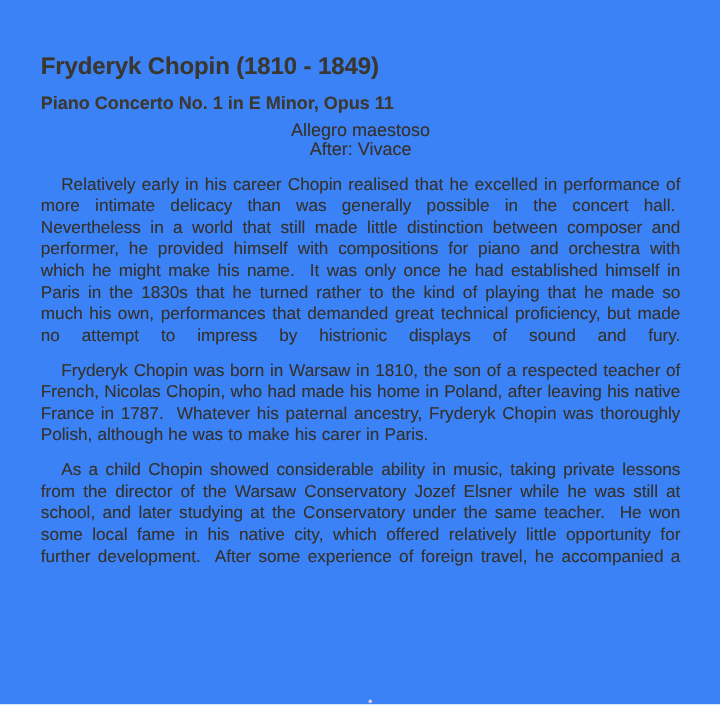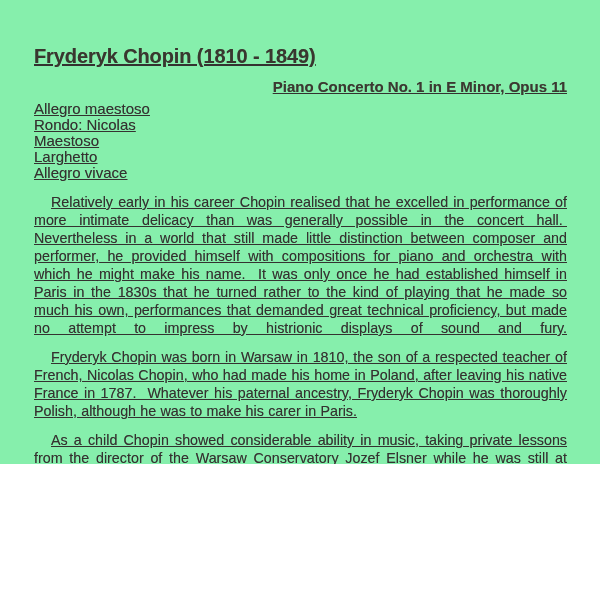--- a/index.html
+++ b/index.html
@@ -1,49 +1,48 @@
 <!DOCTYPE html>
 <html><head>
 <meta charset="utf-8">
 <style>
   html, body { margin: 0; padding: 0; }
   .page {
     position: relative;
     width: 600px;
-    height: 464px;
+    height: 587px;
     box-sizing: border-box;
-    background: #86efac;
+    background: #3b82f6;
     font-family: "Liberation Sans", sans-serif;
     color: #343230;
     padding: 44px 33px 0 34px;
     overflow: hidden;
     text-shadow: 0 0 0.5px rgba(72, 70, 66, 0.55);
-    text-decoration: underline;
   }
   .title {
     font-size: 20px;
     line-height: 24px;
     font-weight: 700;
     letter-spacing: -0.1px;
     color: #39372f;
     margin: 0 0 10px 0;
   }
   .work-heading {
     font-size: 15px;
     line-height: 17px;
     font-weight: 700;
     color: #3b3931;
     margin: 0 0 6px 0;
-    text-align: right;
   }
   .work-heading.second { margin-top: 10px; }
   .movements {
     font-size: 15px;
     line-height: 16px;
     margin: 0;
+    text-align: center;
   }
   .movement-line { white-space: nowrap; }
   .bio { margin-top: 12px; }
   .bio-paragraph {
     font-size: 14.3px;
     line-height: 18px;
     text-align: justify;
     text-indent: 17px;
     margin: 11px 0 6px 0;
     word-spacing: 0.3px;
@@ -63,29 +62,24 @@
 <body>
 
 <div class="page">
 
   <h1 class="title">Fryderyk Chopin (1810 - 1849)</h1>
 
   <h2 class="work-heading">Piano Concerto No. 1 in E Minor, Opus 11</h2>
 
   <div class="movements">
     <div class="movement-line">Allegro maestoso</div>
-    <div class="movement-line">Rondo: Nicolas</div>
+    <div class="movement-line">After: Vivace</div>
   </div>
 
 
-  <div class="movements">
-    <div class="movement-line">Maestoso</div>
-    <div class="movement-line">Larghetto</div>
-    <div class="movement-line">Allegro vivace</div>
-  </div>
 
   <div class="bio">
     <p class="bio-paragraph continues">Relatively early in his career Chopin realised that he excelled in performance of more intimate delicacy than was generally possible in the concert hall.&nbsp; Nevertheless in a world that still made little distinction between composer and performer, he provided himself with compositions for piano and orchestra with which he might make his name.&nbsp; It was only once he had established himself in Paris in the 1830s that he turned rather to the kind of playing that he made so much his own, performances that demanded great technical proficiency, but made no attempt to impress by histrionic displays of sound and fury.</p>
     <p class="bio-paragraph">Fryderyk Chopin was born in Warsaw in 1810, the son of a respected teacher of French, Nicolas Chopin, who had made his home in Poland, after leaving his native France in 1787.&nbsp; Whatever his paternal ancestry, Fryderyk Chopin was thoroughly Polish, although he was to make his carer in Paris.</p>
     <p class="bio-paragraph continues">As a child Chopin showed considerable ability in music, taking private lessons from the director of the Warsaw Conservatory Jozef Elsner while he was still at school, and later studying at the Conservatory under the same teacher.&nbsp; He won some local fame in his native city, which offered relatively little opportunity for further development.&nbsp; After some experience of foreign travel, he accompanied a</p>
   </div>
 
   <div class="scan-speck"></div>
 
 </div>

